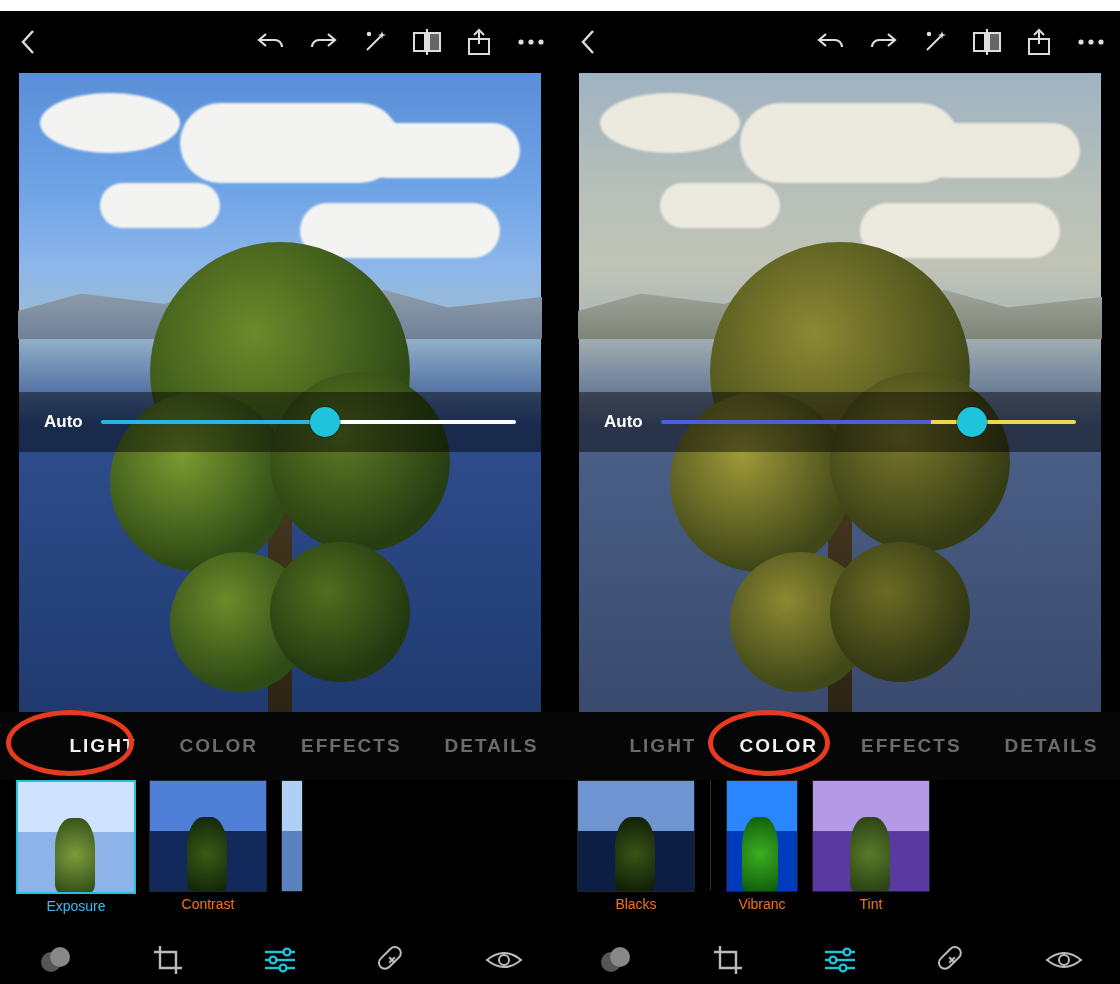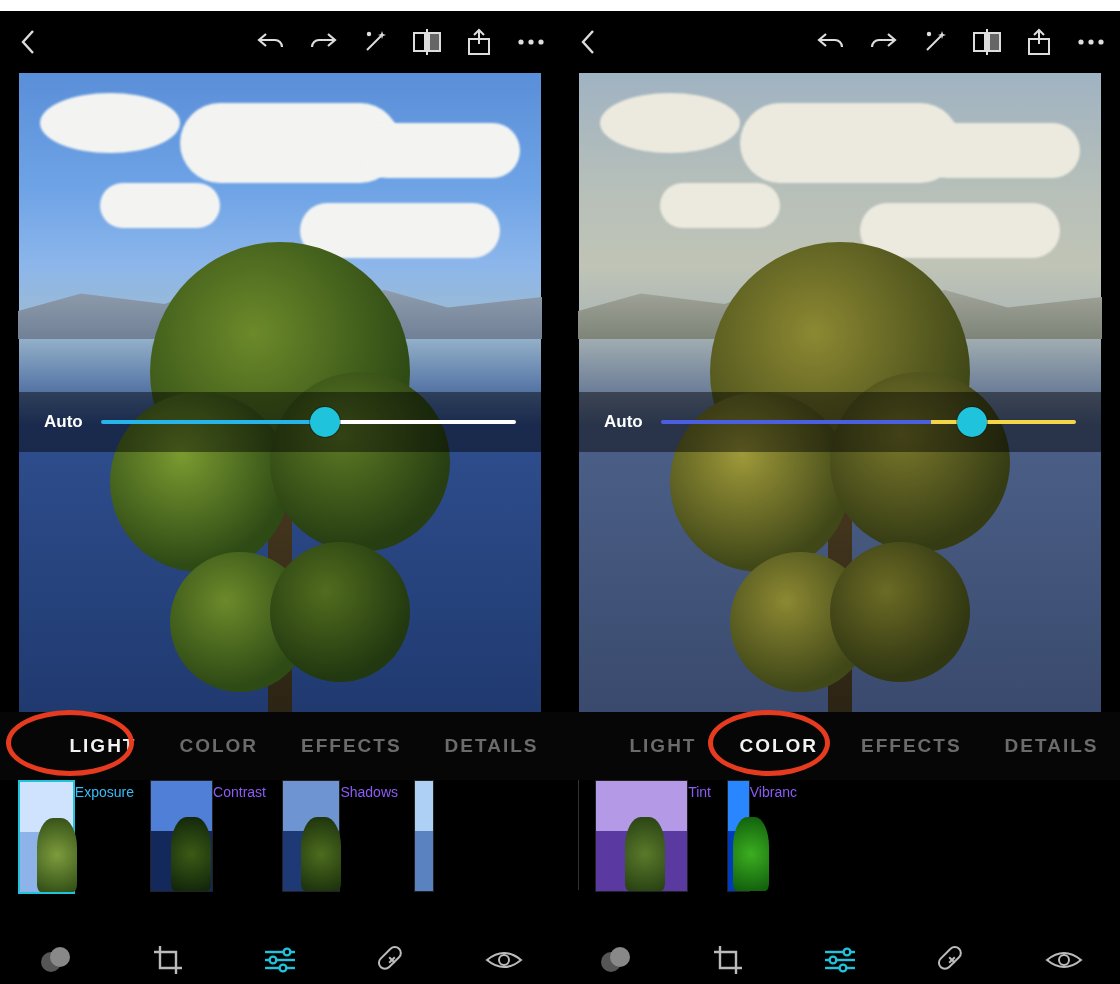--- a/index.html
+++ b/index.html
@@ -41,24 +41,24 @@
   .track{flex:1;height:4px;position:relative;border-radius:2px;}
   .track.light{background:linear-gradient(to right,#27b4e8 0%,#27b4e8 54%,#fff 54%,#fff 100%);}
   .track.color{background:linear-gradient(to right,#4a5fe0 0%,#4a5fe0 65%,#f2d648 65%,#f2d648 100%);}
   .knob{position:absolute;top:50%;transform:translate(-50%,-50%);width:30px;height:30px;border-radius:50%;
         background:#1fc4dc;box-shadow:0 0 0 1px rgba(0,0,0,.3);} 
   .tabs{height:68px;display:flex;align-items:center;justify-content:space-around;background:#060606;padding-left:48px;}
   .tab{color:#6b6b6b;font-size:19px;font-weight:600;letter-spacing:2px;}
   .tab.active{color:#f2f2f2;}
   .annot{position:absolute;border:5px solid #e63b1f;border-radius:50%;pointer-events:none;}
   .thumbs{height:144px;background:#000;display:flex;align-items:flex-start;gap:16px;padding:0 18px;overflow:hidden;}
-  .thumb{display:flex;flex-direction:row;align-items:flex-start;width:116px;flex-shrink:0;}
+  .thumb{display:flex;flex-direction:column;align-items:center;width:116px;flex-shrink:0;}
   .thumb .timg{width:116px;height:110px;position:relative;border:1px solid #222;}
   .thumb.sel .timg{border:2px solid #1fc4dc;}
-  .thumb .tcap{font-size:14px;color:#8b5cf6;margin-top:4px;white-space:nowrap;}
+  .thumb .tcap{font-size:14px;color:#f97316;margin-top:4px;white-space:nowrap;}
   .thumb.sel .tcap{color:#38bdf8;}
   .tmini{position:absolute;inset:0;}
   .bottombar{height:70px;background:#000;display:flex;align-items:center;justify-content:space-around;border-top:1px solid #000;}
   .bic{width:40px;height:40px;display:flex;align-items:center;justify-content:center;color:#bbb;position:relative;}
   .bic.active{color:#1fc4dc;}
   .bic.active::after{content:"";position:absolute;bottom:-14px;left:-4px;right:-4px;height:4px;background:#1fc4dc;}
   .peek{width:20px;flex-shrink:0;} 
 </style>
 </head>
 <body>
@@ -160,27 +160,20 @@
           </div>
         <span class="tcap">Exposure</span>
       </div>
       <div class="thumb">
         <div class="timg">
             <div class="tmini" style="background:linear-gradient(#4f7fd6 0 45%,#13295c 45% 100%);"></div>
             <div style="position:absolute;left:32%;bottom:0;width:40px;height:74px;background:radial-gradient(circle,#3c5a15,#0e220a);border-radius:40% 40% 10% 10%;"></div>
           </div>
         <span class="tcap">Contrast</span>
       </div>
-      <div class="thumb">
-        <div class="timg">
-            <div class="tmini" style="background:linear-gradient(#6e94d2 0 45%,#1e3a76 45% 100%);"></div>
-            <div style="position:absolute;left:32%;bottom:0;width:40px;height:74px;background:radial-gradient(circle,#4e6c1e,#182e0c);border-radius:40% 40% 10% 10%;"></div>
-          </div>
-        <span class="tcap">Shadows</span>
-      </div>
       <div class="thumb peek">
         <div class="timg" style="width:20px;">
             <div class="tmini" style="background:linear-gradient(#afd0f5 0 45%,#5a82c0 45% 100%);"></div>
           </div>
       </div>
     </div>
 
     <div class="bottombar">
       <span class="bic">
         <svg width="36" height="30" viewBox="0 0 36 30">
@@ -301,34 +294,41 @@
 
     <div class="tabs" style="position:relative;">
       <span class="tab">LIGHT</span>
       <span class="tab active">COLOR</span>
       <span class="tab">EFFECTS</span>
       <span class="tab">DETAILS</span>
       <div class="annot" style="left:148px;top:-2px;width:112px;height:56px;"></div>
     </div>
 
     <div class="thumbs">
+      <div class="thumb">
+        <div class="timg">
+            <div class="tmini" style="background:linear-gradient(#6e94d2 0 45%,#0d1e44 45% 100%);"></div>
+            <div style="position:absolute;left:32%;bottom:0;width:40px;height:74px;background:radial-gradient(circle,#3a5416,#0c1a06);border-radius:40% 40% 10% 10%;"></div>
+          </div>
+        <span class="tcap">Blacks</span>
+      </div>
       <div style="width:1px;height:110px;background:#333;flex-shrink:0;"></div>
+      <div class="thumb" style="width:70px;">
+        <div class="timg" style="width:70px;">
+            <div class="tmini" style="background:linear-gradient(#2a86ff 0 45%,#003bbd 45% 100%);"></div>
+            <div style="position:absolute;left:22%;bottom:0;width:36px;height:74px;background:radial-gradient(circle,#3cae20,#0e5a0c);border-radius:40% 40% 10% 10%;"></div>
+          </div>
+        <span class="tcap">Vibranc</span>
+      </div>
       <div class="thumb">
         <div class="timg">
             <div class="tmini" style="background:linear-gradient(#b49ae6 0 45%,#5a3aa0 45% 100%);"></div>
             <div style="position:absolute;left:32%;bottom:0;width:40px;height:74px;background:radial-gradient(circle,#5a7a2a,#263e12);border-radius:40% 40% 10% 10%;"></div>
           </div>
         <span class="tcap">Tint</span>
-      </div>
-      <div class="thumb" style="width:70px;">
-        <div class="timg" style="width:70px;">
-            <div class="tmini" style="background:linear-gradient(#2a86ff 0 45%,#003bbd 45% 100%);"></div>
-            <div style="position:absolute;left:22%;bottom:0;width:36px;height:74px;background:radial-gradient(circle,#3cae20,#0e5a0c);border-radius:40% 40% 10% 10%;"></div>
-          </div>
-        <span class="tcap">Vibranc</span>
       </div>
     </div>
 
     <div class="bottombar">
       <span class="bic">
         <svg width="36" height="30" viewBox="0 0 36 30">
             <circle cx="13" cy="17" r="10" fill="#555"></circle>
             <circle cx="22" cy="12" r="10" fill="#888"></circle>
           </svg>
       </span>

